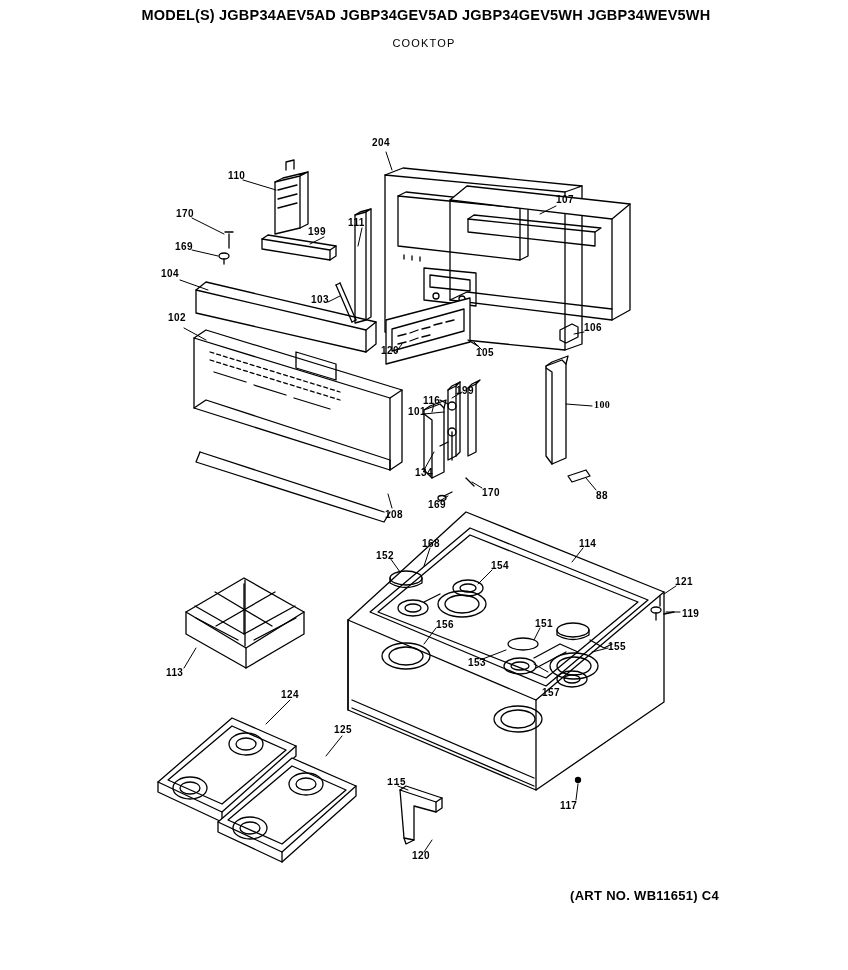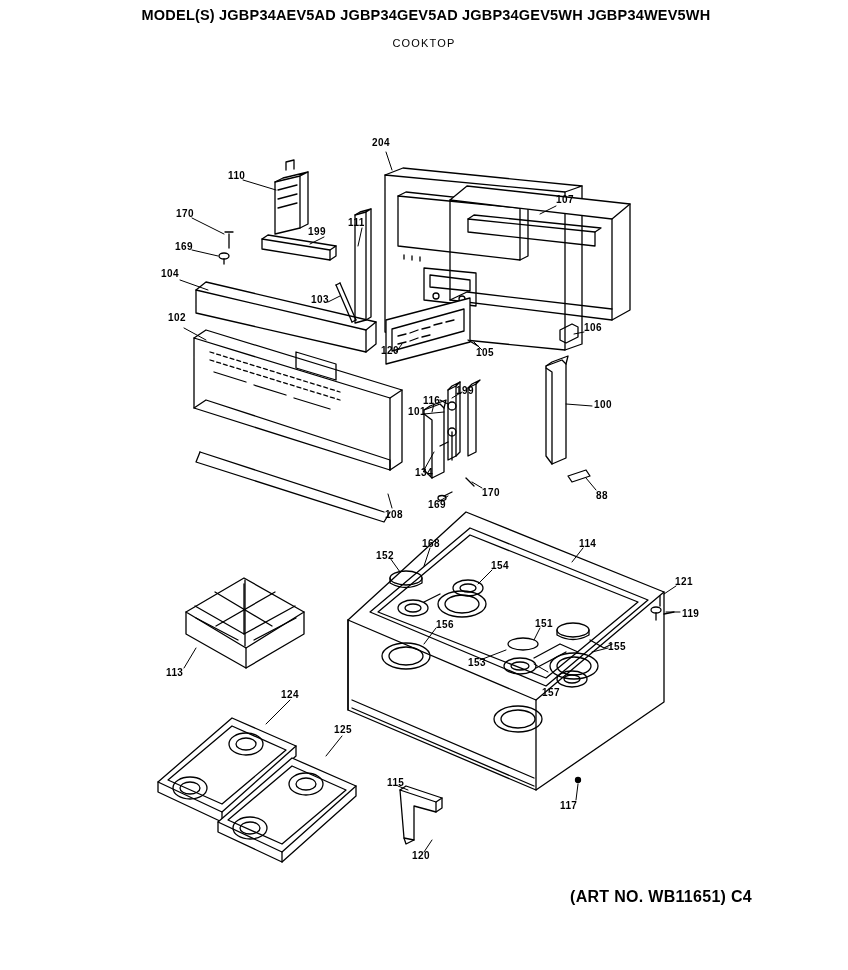--- a/index.html
+++ b/index.html
@@ -39,21 +39,21 @@
   .header .subtitle {
     font-size: 11px;
     font-weight: normal;
     letter-spacing: 1.2px;
     margin-top: 12px;
   }
   .footer-note {
     position: absolute;
     left: 570px;
     top: 888px;
-    font-size: 16px;
+    font-size: 13px;
     font-weight: bold;
     letter-spacing: 0.3px;
   }
   
   .lbl {
     position: absolute;
     font-size: 10px;
     font-weight: bold;
     letter-spacing: 0.4px;
     white-space: nowrap;
@@ -312,41 +312,41 @@
     <span class="lbl" style="left:308px;  top:226px;">199</span>
     <span class="lbl" style="left:175px;  top:241px;">169</span>
     <span class="lbl" style="left:161px;  top:268px;">104</span>
     <span class="lbl" style="left:311px;  top:294px;">103</span>
     <span class="lbl" style="left:584px;  top:322px;">106</span>
     <span class="lbl" style="left:168px;  top:312px;">102</span>
     <span class="lbl" style="left:381px;  top:345px;">120</span>
     <span class="lbl" style="left:476px;  top:347px;">105</span>
     <span class="lbl" style="left:456px;  top:385px;">199</span>
     <span class="lbl" style="left:423px;  top:395px;">116</span>
-    <span class="lbl" style="left:594px;  top:399px;">100</span>
+    <span class="lbl" style="left:594px;  top:399px;font-family:Liberation Serif, serif;">100</span>
     <span class="lbl" style="left:408px;  top:406px;">101</span>
     <span class="lbl" style="left:415px;  top:467px;">134</span>
     <span class="lbl" style="left:428px;  top:499px;">169</span>
     <span class="lbl" style="left:482px;  top:487px;">170</span>
     <span class="lbl" style="left:596px;  top:490px;">88</span>
     <span class="lbl" style="left:385px;  top:509px;">108</span>
     <span class="lbl" style="left:579px;  top:538px;">114</span>
     <span class="lbl" style="left:376px;  top:550px;">152</span>
     <span class="lbl" style="left:422px;  top:538px;">168</span>
     <span class="lbl" style="left:491px;  top:560px;">154</span>
     <span class="lbl" style="left:675px;  top:576px;">121</span>
     <span class="lbl" style="left:682px;  top:608px;">119</span>
     <span class="lbl" style="left:436px;  top:619px;">156</span>
     <span class="lbl" style="left:535px;  top:618px;">151</span>
     <span class="lbl" style="left:608px;  top:641px;">155</span>
     <span class="lbl" style="left:166px;  top:667px;">113</span>
     <span class="lbl" style="left:468px;  top:657px;">153</span>
     <span class="lbl" style="left:542px;  top:670px;margin-top:17px;">157</span>
     <span class="lbl" style="left:281px;  top:689px;">124</span>
     <span class="lbl" style="left:334px;  top:724px;">125</span>
-    <span class="lbl" style="left:387px;  top:777px;">115</span>
+    <span class="lbl" style="left:387px;  top:777px;font-family:Liberation Mono, monospace;">115</span>
     <span class="lbl" style="left:560px;  top:800px;">117</span>
     <span class="lbl" style="left:412px;  top:850px;">120</span>
   </div>
 
   <div class="footer-note">(ART NO. WB11651) C4</div>
 
 </div>
 
 </body></html>

